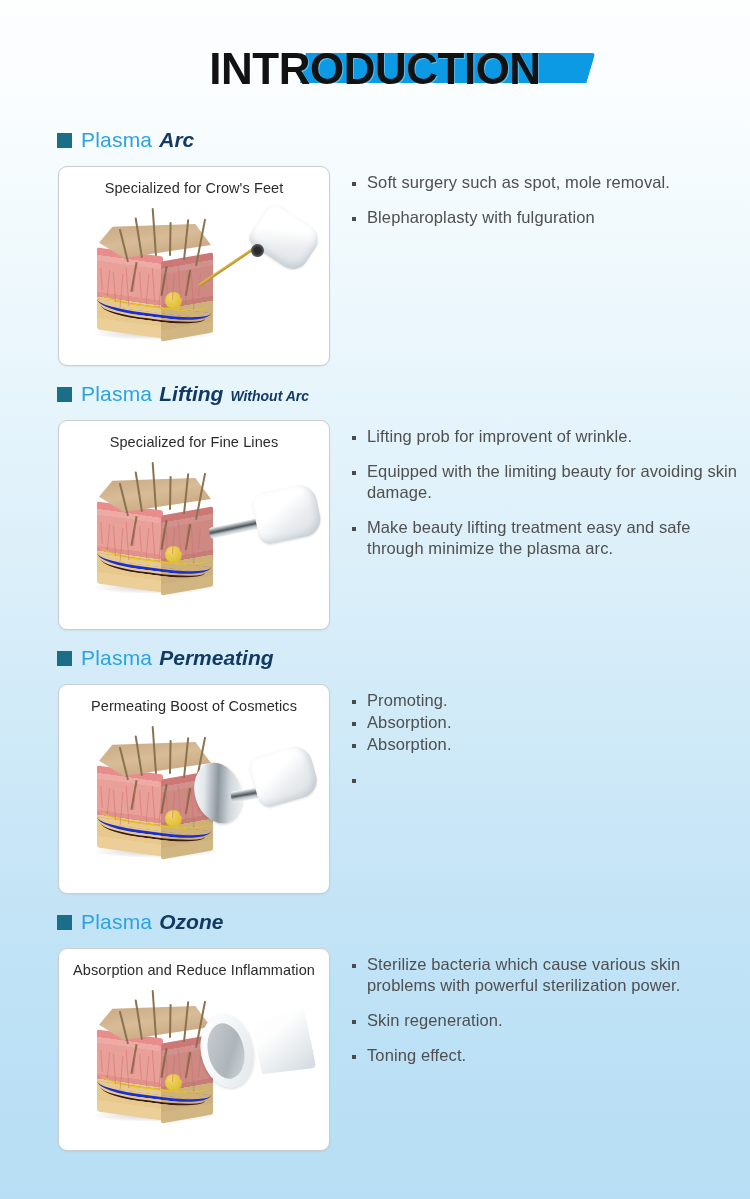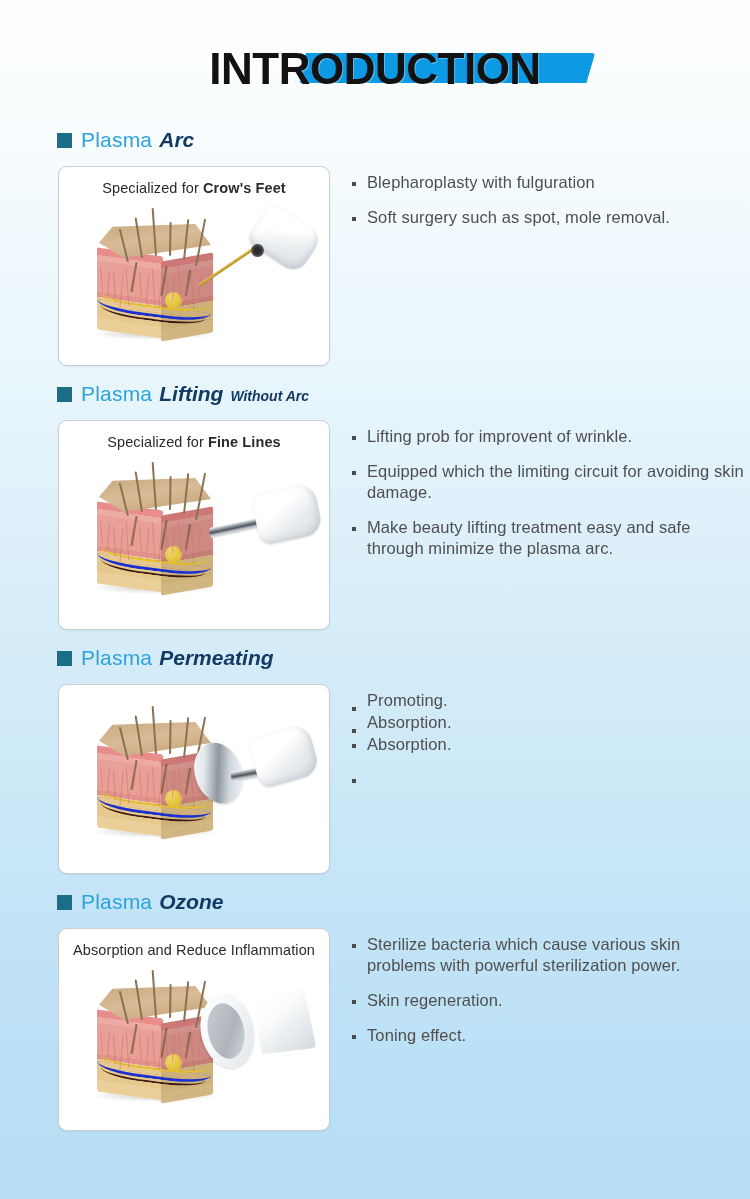--- a/index.html
+++ b/index.html
@@ -48,21 +48,21 @@
   .card {
     width:272px; margin-left:58px; flex:0 0 auto;
     background:#ffffff; border:1px solid #c9cdd0; border-radius:9px;
     box-shadow:0 1px 2px rgba(0,0,0,.06);
     padding:13px 8px 10px; position:relative;
   }
   .card-cap {
     text-align:center; font-size:14.5px; color:#2b2b2b; letter-spacing:.1px;
     margin-bottom:4px; white-space:nowrap;
   }
-  .card-cap b { font-weight:bold; }
+  .card-cap b { font-weight:normal; }
   .art { position:relative; height:145px; }
 
   
   .skin { position:absolute; left:22px; top:10px; width:136px; height:132px; }
   .skin .shadow{
     position:absolute; left:2px; bottom:2px; width:128px; height:13px;
     background:radial-gradient(ellipse at 50% 50%, rgba(120,120,120,.38), rgba(120,120,120,0) 70%);
   }
   .skin .topface{
     position:absolute; left:10px; top:14px; width:112px; height:34px;
@@ -119,21 +119,21 @@
   }
   .chrome{
     background:linear-gradient(180deg,#fefefe 0%,#9aa2a8 25%,#4e565c 48%,#b9c1c6 70%,#eef1f3 100%);
     border-radius:2px;
   }
   .needle{ background:linear-gradient(180deg,#e7c254,#b08a22); border-radius:1px; }
 
   
   .bullets{ flex:1; padding-left:22px; padding-top:6px; }
   .bi{ display:flex; margin-bottom:14px; }
-  .bi.tight{ margin-bottom:1px;align-items:flex-end; }
+  .bi.tight{ margin-bottom:1px; }
   .bdot{
     width:4px; height:4px; background:#4a4a4a; flex:0 0 auto;
     margin-top:10px; margin-right:11px;
   }
   .btxt{ font-size:16.5px; line-height:1.27; color:#4f4f4f; letter-spacing:.1px; }
 </style>
 </head>
 <body>
 
 <div class="page">
@@ -199,25 +199,25 @@
                 <div class="needle" style="position:absolute;left:-8px;top:78px;width:70px;height:3px;transform:rotate(-34deg);transform-origin:left center;"></div>
                 <div class="body-cyl" style="position:absolute;left:47px;top:8px;width:62px;height:48px;transform:rotate(34deg);border-radius:10px 16px 16px 10px;"></div>
                 <div style="position:absolute;left:44px;top:38px;width:13px;height:13px;border-radius:50%;background:radial-gradient(circle,#2b2b2b 35%,#8d8d8d 100%);transform:rotate(34deg);"></div>
               </div>
         </div>
       </div>
 
       <div class="bullets">
             <div class="bi">
               <span class="bdot"></span>
+              <span class="btxt">Soft surgery such as spot, mole removal.</span>
+            </div>
+            <div class="bi">
+              <span class="bdot"></span>
               <span class="btxt">Blepharoplasty with fulguration</span>
-            </div>
-            <div class="bi">
-              <span class="bdot"></span>
-              <span class="btxt">Soft surgery such as spot, mole removal.</span>
             </div>
           </div>
     </div>
   </div>
 
   <div class="section" style="margin-top: 16px;">
     <div class="sec-head">
       <span class="sq"></span>
       <span class="h-plasma">Plasma</span>
       <span class="h-word">Lifting</span>
@@ -274,40 +274,43 @@
         </div>
       </div>
 
       <div class="bullets">
             <div class="bi">
               <span class="bdot"></span>
               <span class="btxt">Lifting prob for improvent of wrinkle.</span>
             </div>
             <div class="bi">
               <span class="bdot"></span>
-              <span class="btxt">Equipped which the limiting circuit for avoiding skin damage.</span>
+              <span class="btxt">Equipped with the limiting beauty for avoiding skin damage.</span>
             </div>
             <div class="bi">
               <span class="bdot"></span>
               <span class="btxt">Make beauty lifting treatment easy and safe through minimize the plasma arc.</span>
             </div>
           </div>
     </div>
   </div>
 
   <div class="section" style="margin-top: 16px;">
     <div class="sec-head">
       <span class="sq"></span>
       <span class="h-plasma">Plasma</span>
       <span class="h-word">Permeating</span>
 
     </div>
     <div class="sec-body">
 
       <div class="card">
+        <div class="card-cap">
+          <span>Permeating Boost of Cosmetics</span><b></b>
+        </div>
         <div class="art" style="height: 165px;">
 
           <div class="skin">
             <div class="shadow"></div>
             <div class="wallL"></div>
             <div class="wallR"></div>
             <div class="topface"></div>
             <div class="vyellow"></div>
             <div class="vblue"></div>
             <div class="vdark"></div>

